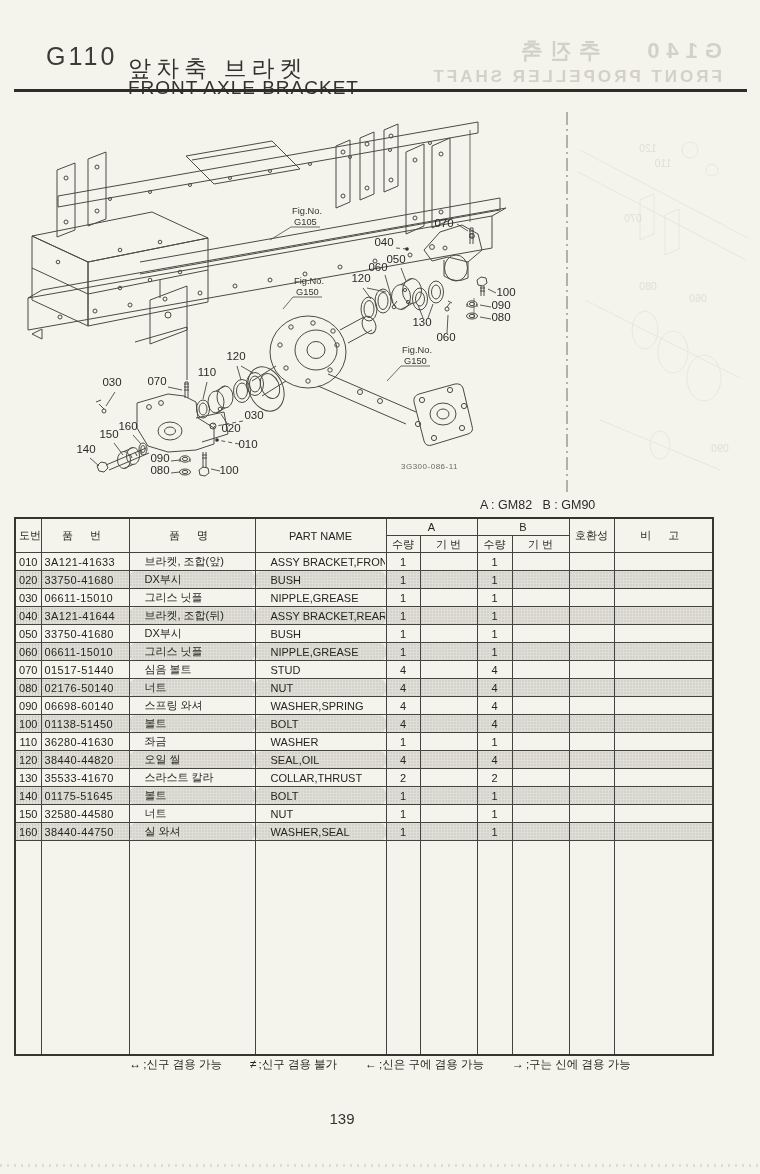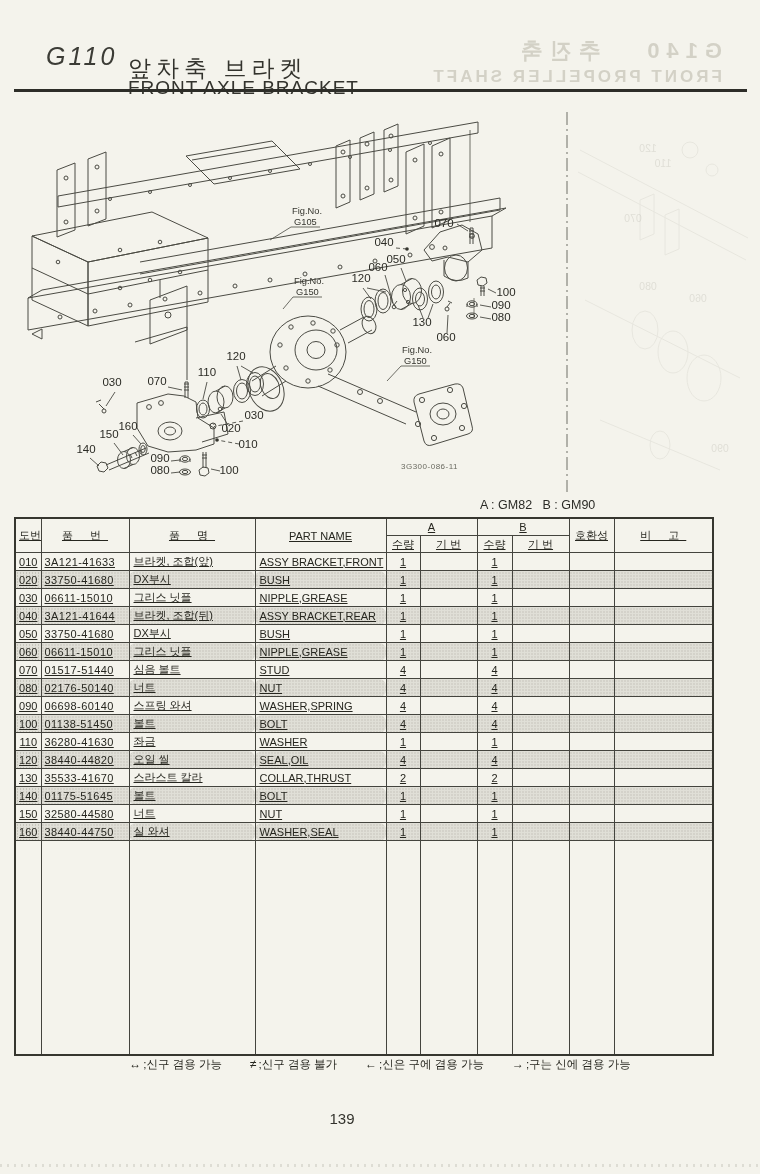--- a/index.html
+++ b/index.html
@@ -10,43 +10,43 @@
     color:#2b2b26;
   }
   
   .ghost-top{
     position:absolute; top:36px; left:352px; width:370px;
     transform:scaleX(-1); color:#b9b6a8; opacity:.55; pointer-events:none;
   }
   .ghost-top .g1{font-size:22px; font-weight:bold; letter-spacing:7px; white-space:pre;}
   .ghost-top .g2{font-size:17px; font-weight:bold; letter-spacing:3px; margin-top:1px;}
   
-  .sec-code{position:absolute; left:46px; top:42px; font-size:25px; letter-spacing:3px; color:#3c3c36;font-style:italic;}
+  .sec-code{position:absolute; left:46px; top:42px; font-size:25px; letter-spacing:3px; color:#3c3c36;}
   .title-ko{position:absolute; left:128px; top:53px; font-size:23px; letter-spacing:5px; color:#33332d;}
   .title-en{position:absolute; left:128px; top:69px; font-size:19px; letter-spacing:1px; color:#33332d;margin-top:8px;}
   .title-rule{position:absolute; left:14px; top:89px; width:733px; height:3px; background:#2d2d28;}
   
   .diagram{position:absolute; left:0; top:0; width:760px; height:520px;}
   
   .models-note{position:absolute; left:480px; top:498px; font-size:12.5px; white-space:pre; color:#2b2b26;}
   
   .parts-table{
     position:absolute; left:14px; top:517px; width:656px;
-    border-collapse:collapse; table-layout:fixed; font-size:11px; color:#26261f;text-decoration:underline;
+    border-collapse:collapse; table-layout:fixed; font-size:11px; color:#26261f;
   }
   .parts-table th,.parts-table td{
     border:1px solid #44443e; padding:0 3px; overflow:hidden; white-space:nowrap;
   }
   .parts-table{border:2px solid #36362f;}
   .parts-table thead th{height:16px; font-weight:normal; text-align:center; font-size:11px;}
   .th-wide{letter-spacing:7px;margin-left:44px;}
   .parts-table tbody td{height:17px;}
   td.c{text-align:center;}
   td.pn{letter-spacing:.4px; }
-  td.nm{padding-left:4px;border-radius:7px;}
+  td.nm{padding-left:15px;border-radius:7px;}
   tr.shaded td{
     background-color:#e0dfd7;
     background-image:radial-gradient(circle,#aeaca1 24%,rgba(0,0,0,0) 26%);
     background-size:3px 3px;
   }
   tr.spacer td{height:213px; background:none;}
   
   .legend{
     position:absolute; left:0; top:1057px; width:760px;
     display:flex; justify-content:center; gap:28px; font-size:11.5px; color:#26261f;

